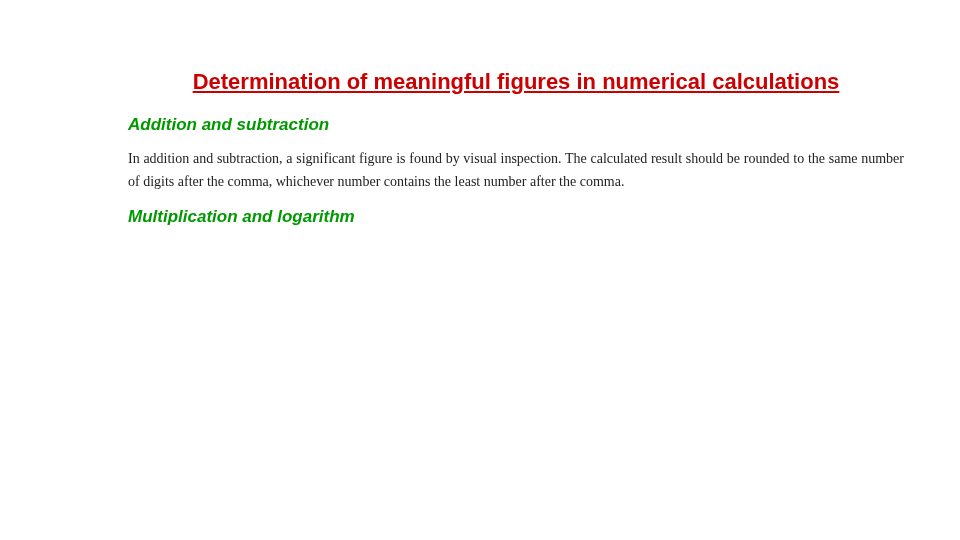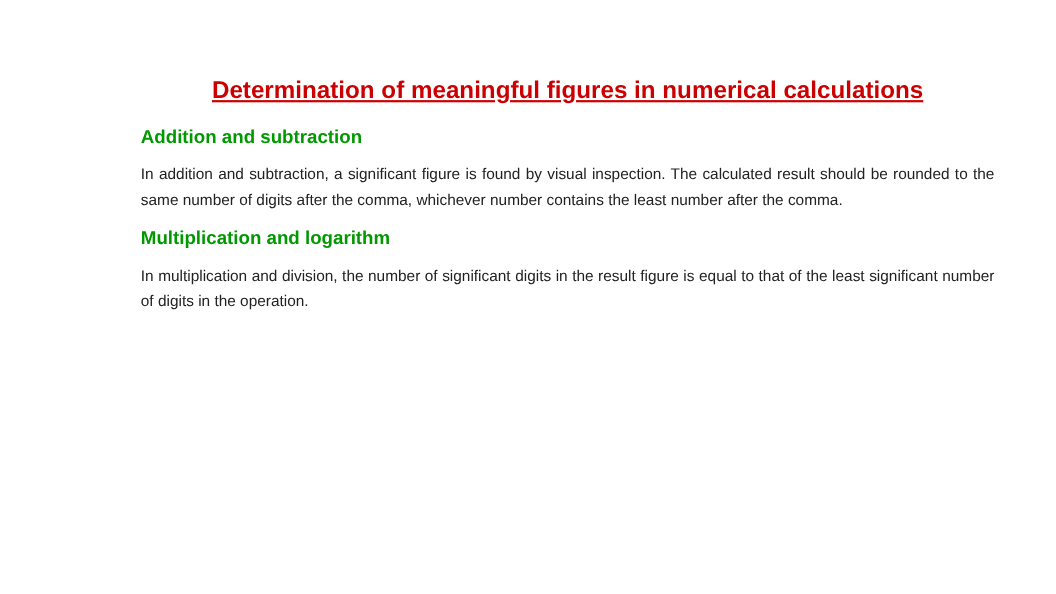--- a/index.html
+++ b/index.html
@@ -23,40 +23,41 @@
       color: #cc0000;
       text-decoration: underline;
       font-size: 22px;
       font-weight: bold;
       text-align: center;
       margin-bottom: 18px;
       line-height: 1.3;
     }
     .section-heading {
       color: #009900;
+      font-style: italic;
       font-size: 17px;
       font-weight: bold;
       margin-bottom: 8px;
       margin-top: 14px;
     }
     .body-text {
       color: #222222;
       font-size: 14px;
       line-height: 1.65;
       text-align: justify;
       margin-bottom: 4px;
+      font-family: Liberation Serif, serif;
     }
   </style>
 </head>
 <body>
 
 <div class="container">
 
   <h1 class="main-title">Determination of meaningful figures in numerical calculations</h1>
 
   <h2 class="section-heading">Addition and subtraction</h2>
   <p class="body-text">In addition and subtraction, a significant figure is found by visual inspection. The calculated result should be rounded to the same number of digits after the comma, whichever number contains the least number after the comma.</p>
 
   <h2 class="section-heading">Multiplication and logarithm</h2>
-  <p class="body-text">In multiplication and division, the number of significant digits in the result figure is equal to that of the least significant number of digits in the operation.</p>
 
 
 </div>
 
 </body></html>

